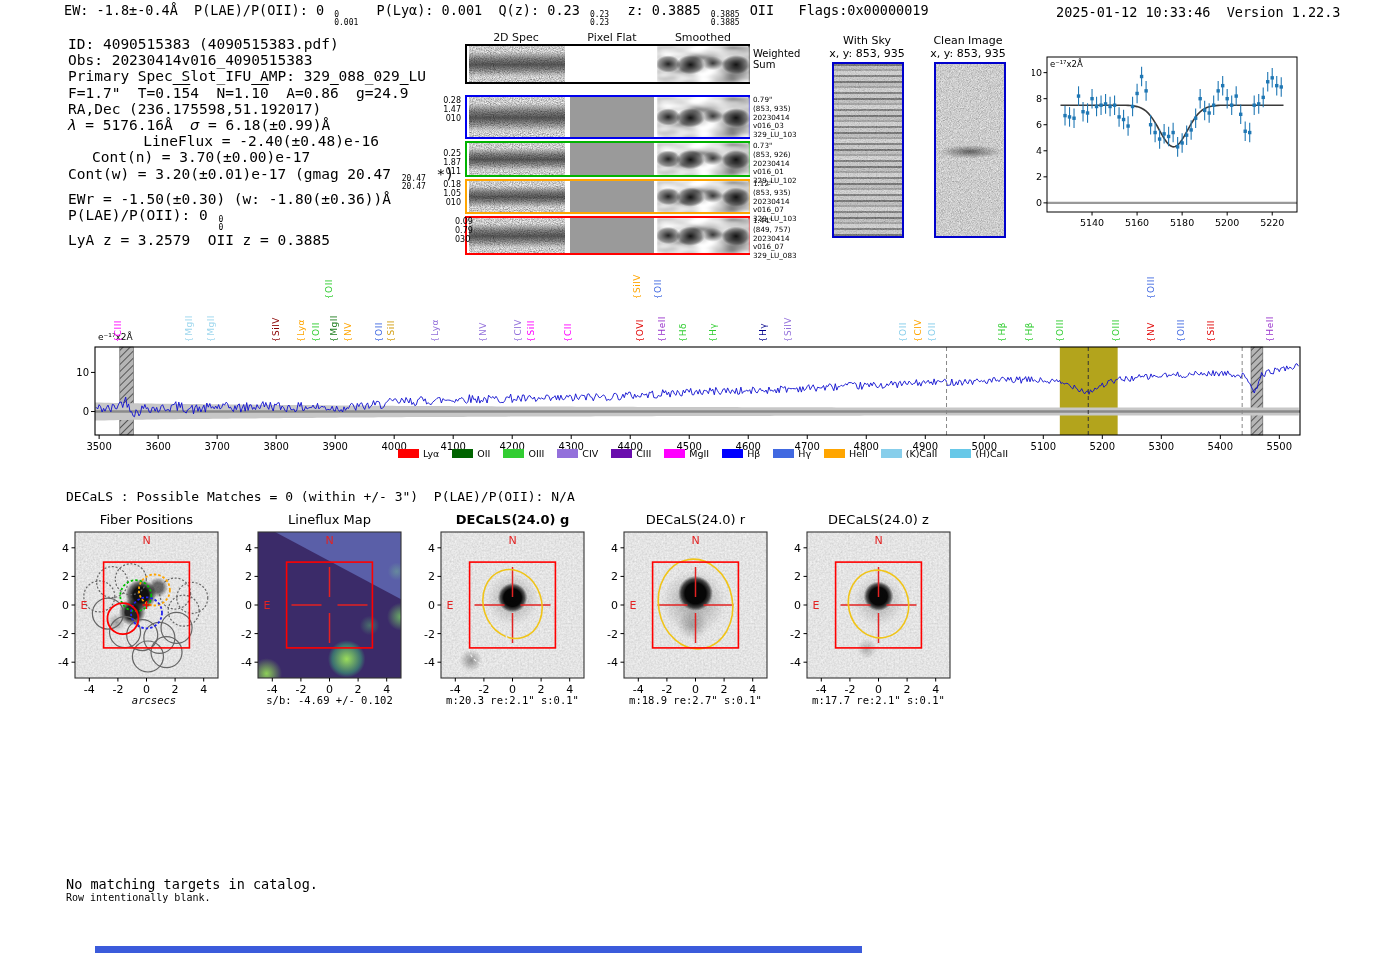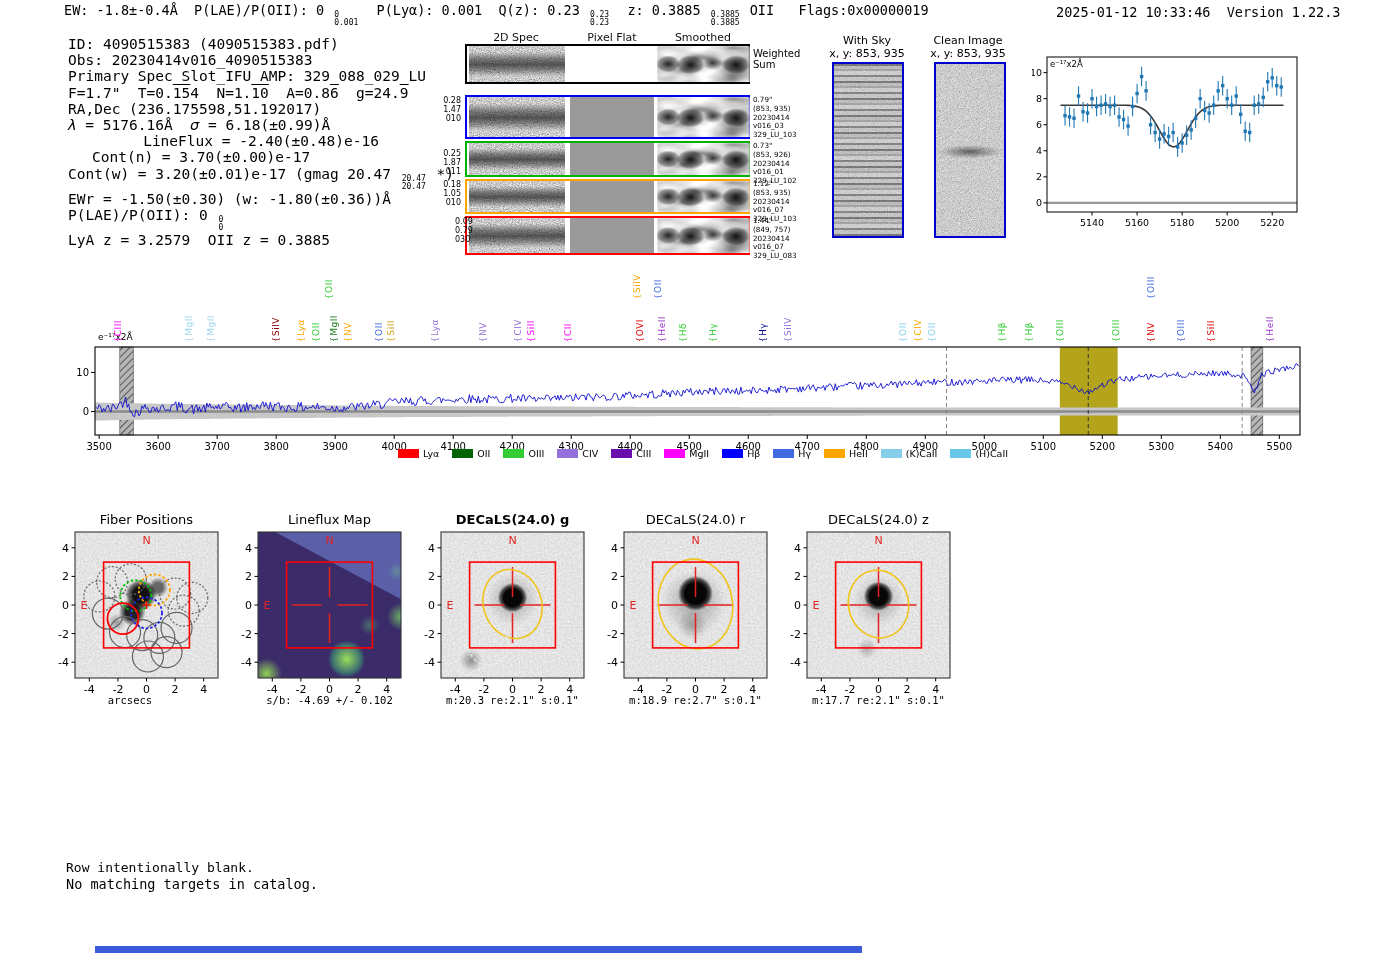--- a/index.html
+++ b/index.html
@@ -52,21 +52,21 @@
     radial-gradient(circle 14px at 21% 88%,rgba(60,60,60,.5),transparent 80%);}
   .c-r .blob{position:absolute;inset:0;background:
     radial-gradient(circle 19px at 50% 42%,rgba(0,0,0,.97) 55%,rgba(0,0,0,.65) 75%,transparent 92%),
     radial-gradient(circle 38px at 49% 48%,rgba(0,0,0,.3),transparent 85%),
     radial-gradient(circle 18px at 48% 64%,rgba(0,0,0,.25),transparent 85%);}
   .c-z .blob{position:absolute;inset:0;background:
     radial-gradient(circle 16px at 50% 44%,rgba(0,0,0,.96) 55%,rgba(0,0,0,.6) 75%,transparent 92%),
     radial-gradient(circle 30px at 50% 47%,rgba(0,0,0,.26),transparent 85%),
     radial-gradient(circle 12px at 42% 80%,rgba(40,40,40,.3),transparent 85%);}
   #footer1{left:66px;top:876px;font-size:13.5px;}
-  #footer2{left:66px;top:860px;font-size:13px;}
+  #footer2{left:66px;top:892px;font-size:10px;}
   #bluebar{left:95px;top:946px;width:767px;height:7px;background:#3b5bdb;}
   sup{font-size:9px;}
 </style>
 </head>
 <body>
 
 <div id="page">
 
   <svg style="position:absolute;width:0;height:0" aria-hidden="true">
     <defs>
@@ -665,20 +665,21 @@
       <div class="lgi">
         <span class="lgsw" style="background: rgb(135, 206, 235);"></span>
         <span>(K)CaII</span>
       </div>
       <div class="lgi">
         <span class="lgsw" style="background: rgb(103, 200, 232);"></span>
         <span>(H)CaII</span>
       </div>
     </div>
 
+  <div id="decals-hdr" class="abs mono pre">DECaLS : Possible Matches = 0 (within +/- 3")  P(LAE)/P(OII): N/A</div>
   <div id="panels">
       <div class="ptitle" style="left: 59px;">Fiber Positions</div>
       <div class="pcontent c-fiber" style="left: 75px;">
         <svg class="texsvg" width="143" height="146">
           <rect width="143" height="146" filter="url(#fNoiseLight)"></rect>
         </svg>
         <div class="blob"></div>
       </div>
       <div class="abs" style="left: 0px; top: 0px;">
         <svg width="207" height="206" style="position:absolute;left:43px;top:506px;">
@@ -720,21 +721,21 @@
           <line x1="28.5" y1="99" x2="32" y2="99" stroke="#000" stroke-width="1"></line>
           <text x="26" y="103" font-size="11" text-anchor="end" fill="#000" font-family="&quot;DejaVu Sans&quot;,sans-serif">0</text>
           <line x1="28.5" y1="127.6" x2="32" y2="127.6" stroke="#000" stroke-width="1"></line>
           <text x="26" y="131.6" font-size="11" text-anchor="end" fill="#000" font-family="&quot;DejaVu Sans&quot;,sans-serif">-2</text>
           <line x1="28.5" y1="156.2" x2="32" y2="156.2" stroke="#000" stroke-width="1"></line>
           <text x="26" y="160.2" font-size="11" text-anchor="end" fill="#000" font-family="&quot;DejaVu Sans&quot;,sans-serif">-4</text>
           <text x="103.5" y="38" font-size="11" text-anchor="middle" fill="#e32222" font-family="&quot;DejaVu Sans&quot;,sans-serif">N</text>
           <text x="41" y="103" font-size="11" text-anchor="middle" fill="#e32222" font-family="&quot;DejaVu Sans&quot;,sans-serif">E</text>
         </svg>
       </div>
-      <div class="pxlabel" style="left: 30px;">arcsecs</div>
+      <div class="pxlabel" style="left: 54px; font-style: italic;">arcsecs</div>
       <div class="ptitle" style="left: 242px;">Lineflux Map</div>
       <div class="pcontent c-lineflux" style="left: 258px;">
         <div class="tri"></div>
         <div class="blob"></div>
       </div>
       <div class="abs" style="left: 0px; top: 0px;">
         <svg width="207" height="206" style="position:absolute;left:226px;top:506px;">
           <line x1="65.5" y1="99" x2="95.5" y2="99" stroke="#e32222" stroke-width="1.5"></line>
           <line x1="103.5" y1="61" x2="103.5" y2="91" stroke="#e32222" stroke-width="1.5"></line>
           <line x1="111.5" y1="99" x2="141.5" y2="99" stroke="#e32222" stroke-width="1.5"></line>

